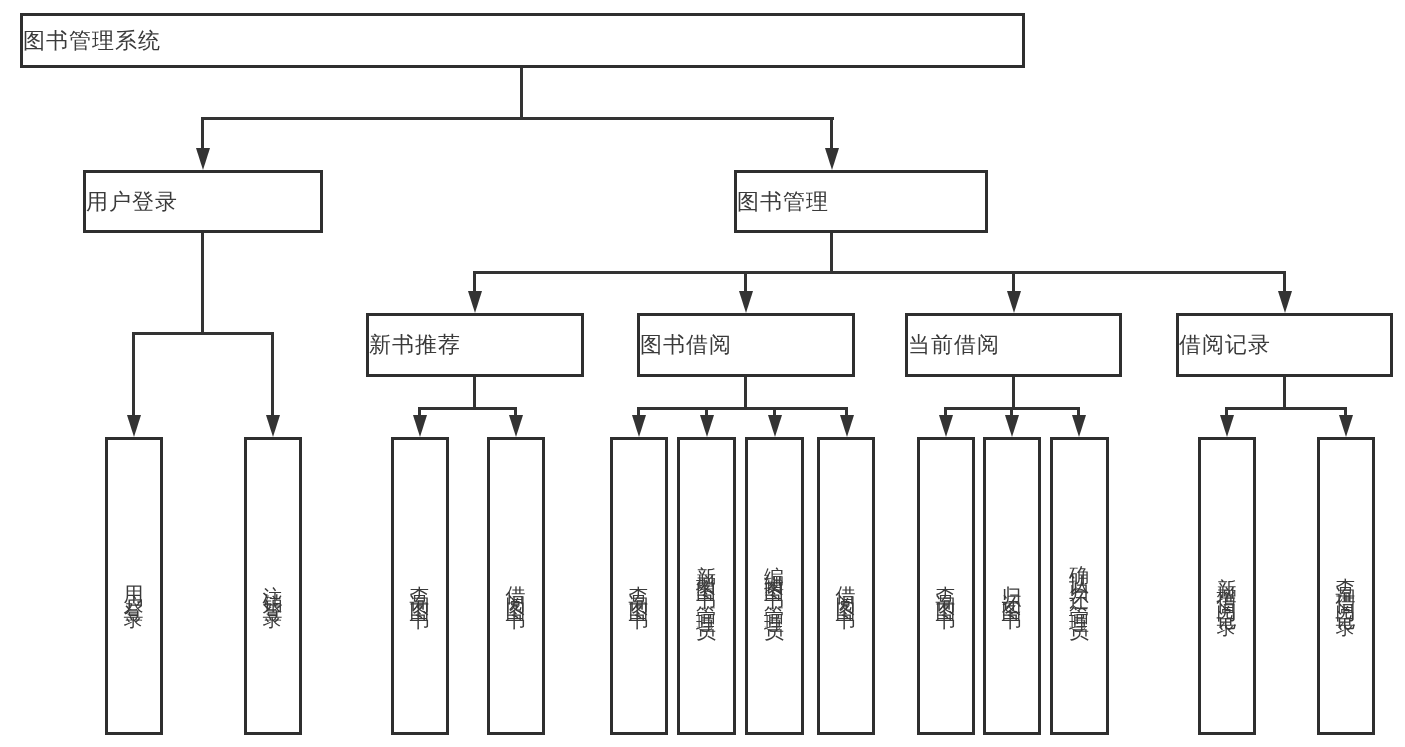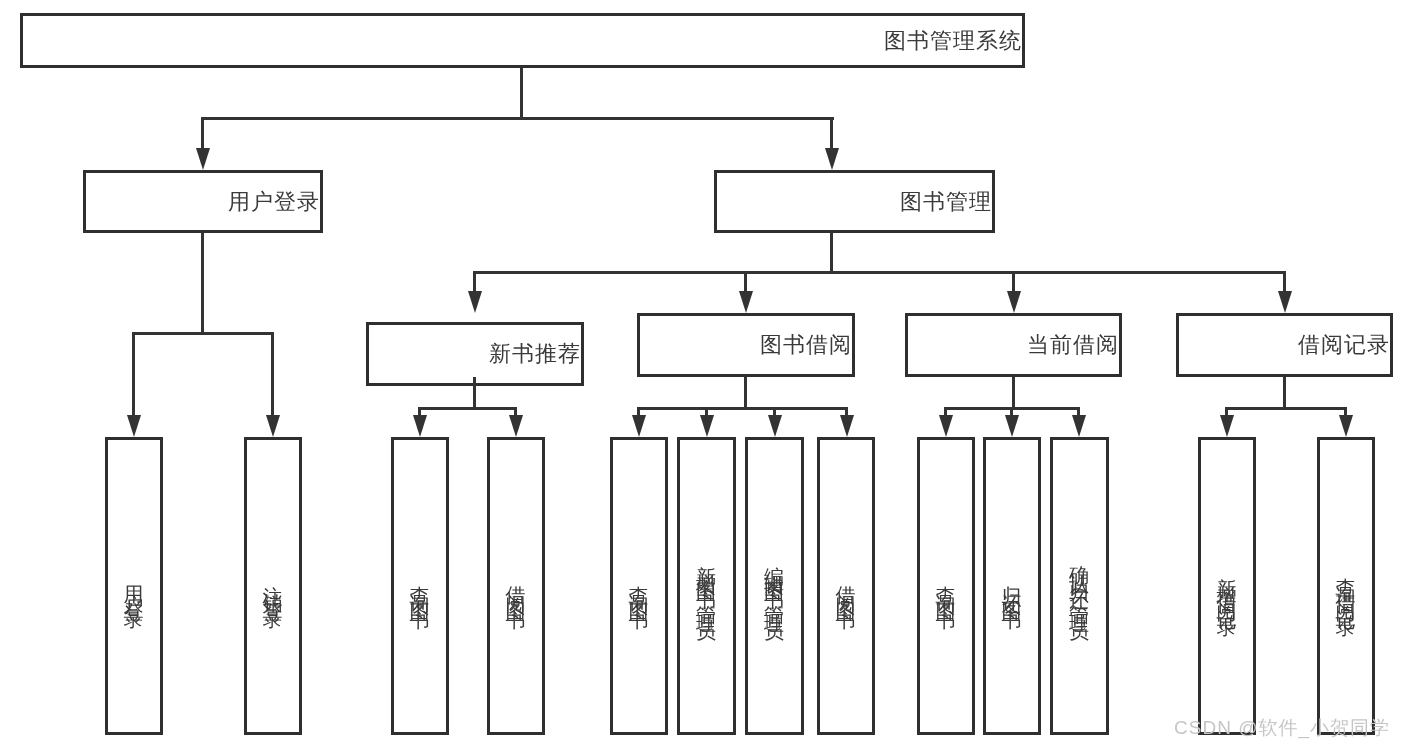--- a/index.html
+++ b/index.html
@@ -16,21 +16,21 @@
     font-family: "Liberation Sans", "DejaVu Sans", sans-serif;
     color: var(--text, #3a3a3a);
   }
   .box {
     position: absolute;
     box-sizing: border-box;
     border: 3px solid var(--box-border, #333333);
     background: var(--box-fill, #ffffff);
     display: flex;
     align-items: center;
-    justify-content: flex-end;
+    justify-content: flex-start;
     font-size: 22px;
     letter-spacing: 1px;
     white-space: nowrap;
   }
   .vbox {
     position: absolute;
     box-sizing: border-box;
     border: 3px solid var(--box-border, #333333);
     background: var(--box-fill, #ffffff);
     display: flex;
@@ -85,21 +85,21 @@
   <div class="vline" style="left:520px; top:68px; height:50px;"></div>
   <div class="hline" style="left:201px; top:117px; width:633px;"></div>
   <div class="vline" style="left:201px; top:117px; height:37px;"></div>
   <div class="arrow" style="left:196px; top:148px;"></div>
   <div class="vline" style="left:830px; top:117px; height:37px;"></div>
   <div class="arrow" style="left:825px; top:148px;"></div>
 
   <div class="box" style="left:83px; top:170px; width:240px; height:63px;">
     <span>用户登录</span>
   </div>
-  <div class="box" style="left:714px; top:170px; width:281px; height:63px;">
+  <div class="box" style="left:734px; top:170px; width:254px; height:63px;">
     <span>图书管理</span>
   </div>
 
   <div class="vline" style="left:201px; top:233px; height:102px;"></div>
   <div class="hline" style="left:132px; top:332px; width:142px;"></div>
   <div class="vline" style="left:132px; top:332px; height:89px;"></div>
   <div class="arrow" style="left:127px; top:415px;"></div>
   <div class="vline" style="left:271px; top:332px; height:89px;"></div>
   <div class="arrow" style="left:266px; top:415px;"></div>
 
@@ -107,21 +107,21 @@
   <div class="hline" style="left:473px; top:271px; width:813px;"></div>
   <div class="vline" style="left:473px; top:271px; height:26px;"></div>
   <div class="arrow" style="left:468px; top:291px;"></div>
   <div class="vline" style="left:744px; top:271px; height:26px;"></div>
   <div class="arrow" style="left:739px; top:291px;"></div>
   <div class="vline" style="left:1012px; top:271px; height:26px;"></div>
   <div class="arrow" style="left:1007px; top:291px;"></div>
   <div class="vline" style="left:1283px; top:271px; height:26px;"></div>
   <div class="arrow" style="left:1278px; top:291px;"></div>
 
-  <div class="box" style="left:366px; top:322px; width:218px; height:64px;">
+  <div class="box" style="left:366px; top:313px; width:218px; height:64px;">
     <span>新书推荐</span>
   </div>
   <div class="box" style="left:905px; top:313px; width:217px; height:64px;">
     <span>当前借阅</span>
   </div>
   <div class="box" style="left:637px; top:313px; width:218px; height:64px;">
     <span>图书借阅</span>
   </div>
   <div class="box" style="left:1176px; top:313px; width:217px; height:64px;">
     <span>借阅记录</span>
@@ -200,15 +200,14 @@
     <span class="vlabel">确认归还（管理员）</span>
   </div>
 
   <div class="vbox" style="left:1198px; top:437px; width:58px; height:298px;">
     <span class="vlabel">新增借阅记录</span>
   </div>
   <div class="vbox" style="left:1317px; top:437px; width:58px; height:298px;">
     <span class="vlabel">查询借阅记录</span>
   </div>
 
-  <div class="watermark">CSDN @软件_小贺同学</div>
 
 </div>
 
 </body></html>

